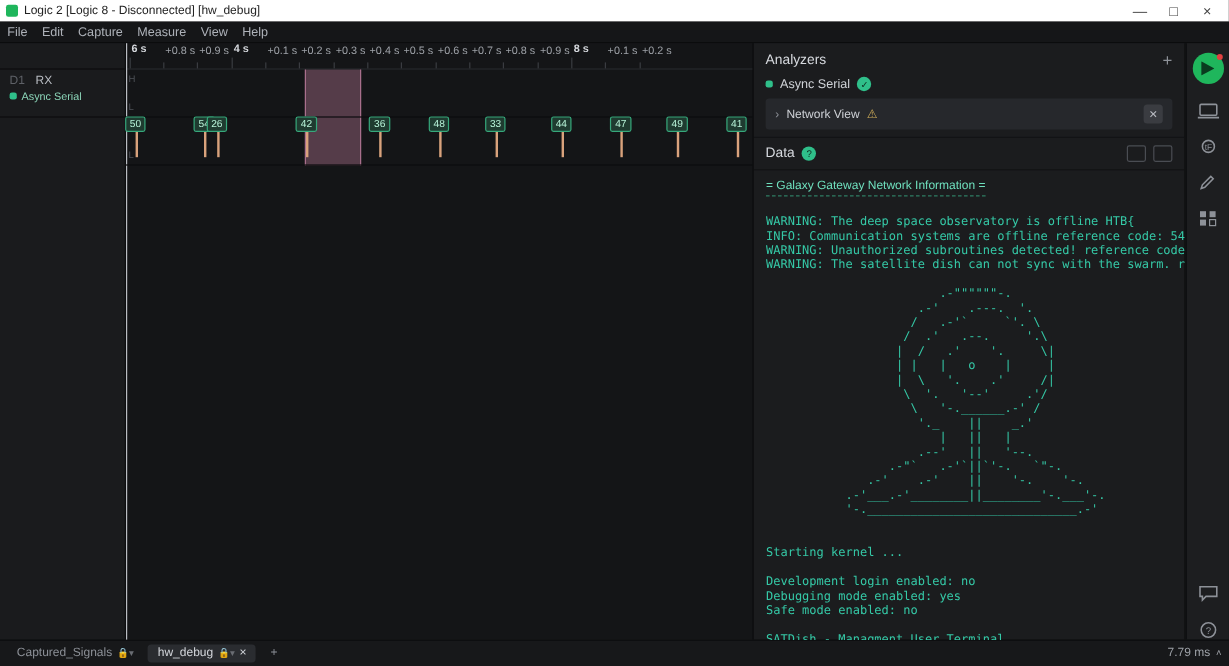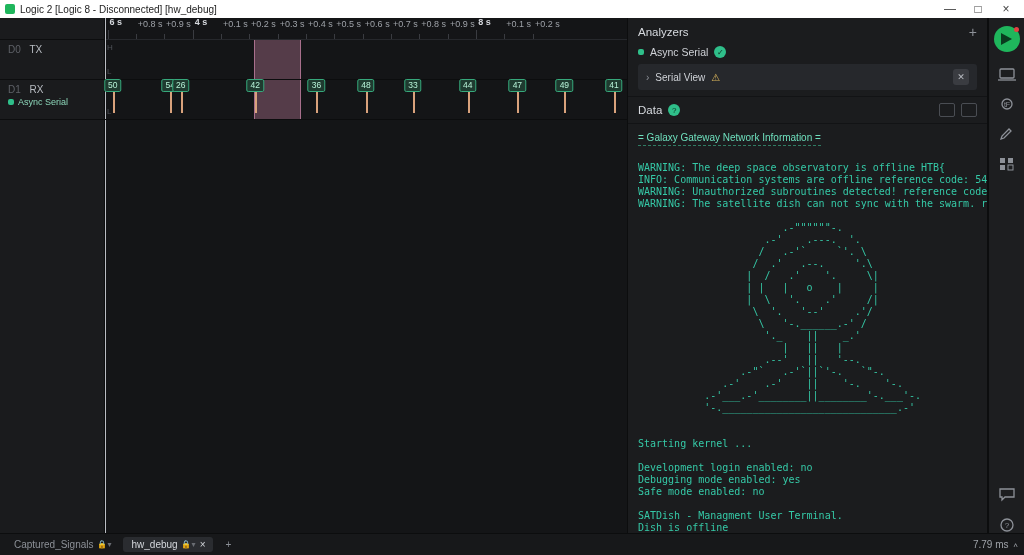--- a/index.html
+++ b/index.html
@@ -94,29 +94,33 @@
     <svg width="12" height="12" viewBox="0 0 12 12">
         <rect x="1" y="1" width="10" height="10" fill="#1fb65c" rx="2"></rect>
       </svg>
     <span style="margin-left:4px">Logic 2 [Logic 8 - Disconnected] [hw_debug]</span>
     <div class="spacer"></div>
     <div class="tb-btn">—</div>
     <div class="tb-btn">□</div>
     <div class="tb-btn close">×</div>
   </div>
 
+  <div class="menubar">
+    <span>File</span>
+    <span>Edit</span>
+    <span>Capture</span>
+    <span>Measure</span>
+    <span>View</span>
+    <span>Help</span>
+  </div>
 
   <div class="content">
 
     <div class="chan-col">
       <div class="ruler-spacer"></div>
-      <div class="chan">
-        <span class="idx">D0</span>
-        <span>TX</span>
-      </div>
       <div class="chan">
         <span class="idx">D1</span>
         <span>RX</span>
         <div class="sub">
           <span class="dot"></span>
           <span>Async Serial</span>
         </div>
       </div>
     </div>
 
@@ -215,21 +219,21 @@
           <span>Analyzers</span>
           <span class="plus">+</span>
         </div>
         <div class="an-item">
           <span class="dot"></span>
           <span>Async Serial</span>
           <span class="badge">✓</span>
         </div>
         <div class="trigger">
           <span class="chev">›</span>
-          <span>Serial View</span>
+          <span>Network View</span>
           <span class="warn">⚠</span>
           <span class="sp"></span>
           <span class="x">✕</span>
         </div>
       </div>
       <div class="pane-sec">
         <div class="sec-h">
           <span>Data</span>
           <span class="badge" style="margin-left:6px">?</span>
           <span class="data-tools">

